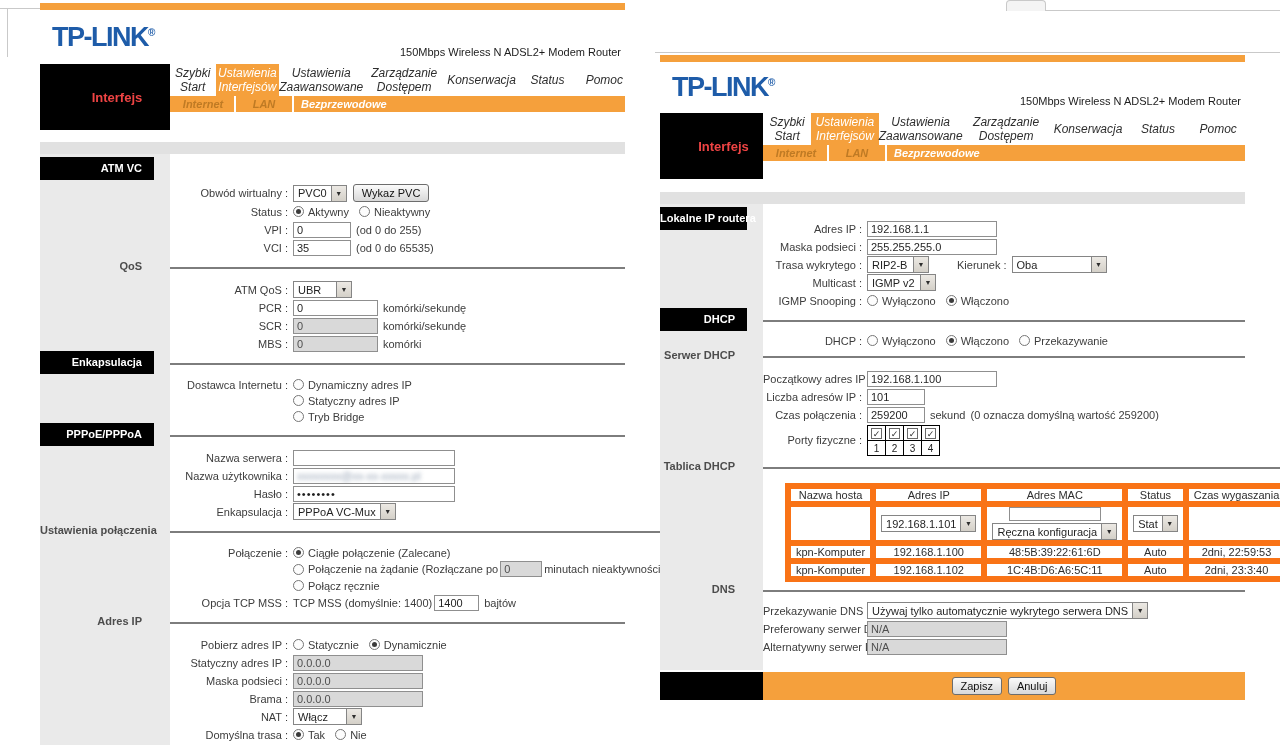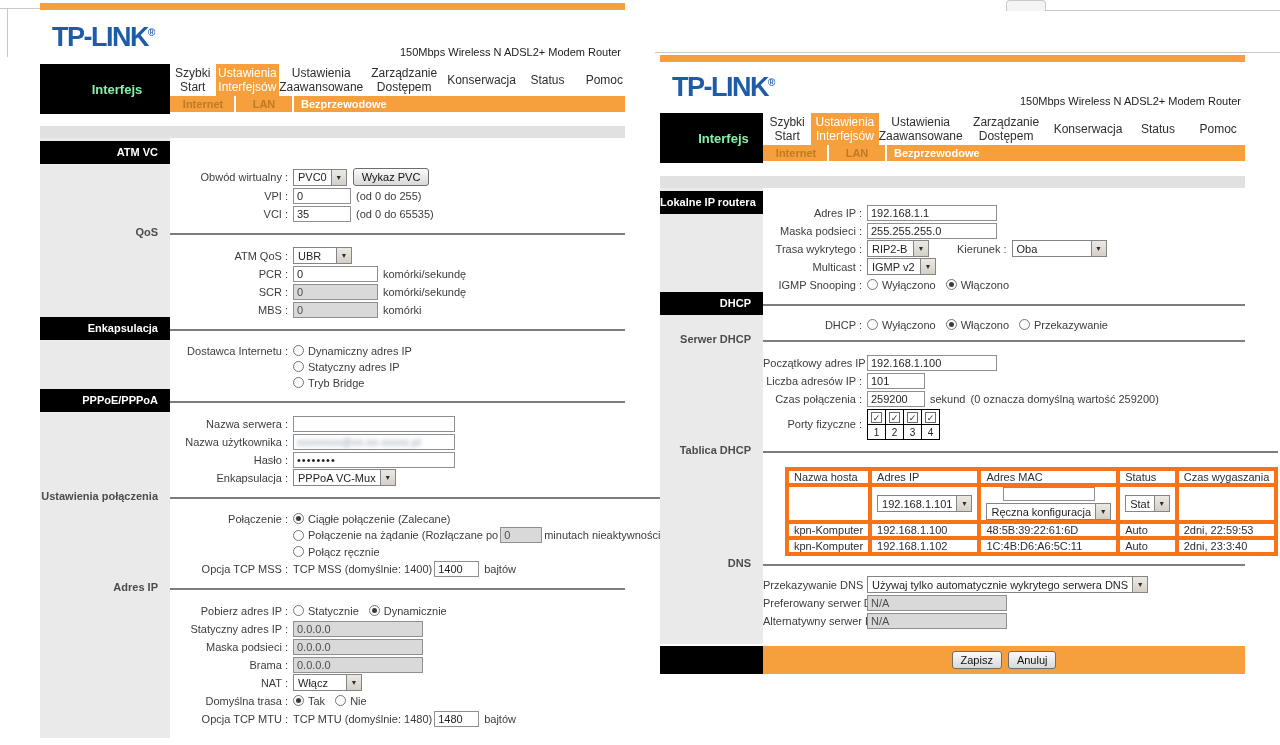--- a/index.html
+++ b/index.html
@@ -23,42 +23,42 @@
   .panel{position:absolute;background:#fff;}
   .panel-l{left:40px;top:3px;width:585px;--sw:130px;--lw:123px;}
   .panel-r{left:660px;top:55px;width:585px;--sw:103px;--lw:104px;}
   .topbar{height:7px;background:var(--orange);}
   .hdr{position:relative;height:54px;}
   .logo{position:absolute;left:12px;top:12px;font-size:27px;font-weight:bold;color:var(--blue);letter-spacing:-1.5px;}
   .logo sup{font-size:10px;letter-spacing:0;vertical-align:super;}
   .subtitle{position:absolute;right:4px;bottom:6px;font-size:11px;color:#1c1c1c;}
 
   .navrow{display:flex;}
-  .navside{width:var(--sw);height:50px;background:#000;color:#86efac;display:flex;align-items:center;justify-content:center;font-size:13px;font-weight:bold;flex-shrink:0;padding-left:24px;}
-  .navright{flex:1;display:flex;flex-direction:column;}
+  .navside{width:var(--sw);height:66px;background:#000;color:#ef4444;display:flex;align-items:center;justify-content:center;font-size:13px;font-weight:bold;flex-shrink:0;padding-left:24px;}
+  .navright{flex:1;display:flex;flex-direction:column;font-style:italic;}
   .tabs{height:32px;display:flex;font-size:12px;color:#2e2e2e;}
   .tab{height:100%;display:flex;flex-direction:column;align-items:center;justify-content:center;line-height:1.18;text-align:center;cursor:default;}
   .tab.active{background:var(--orange);color:#fff;}
   .t1{flex:0 0 10%;}.t2{flex:0 0 14%;}.t3{flex:0 0 17%;}.t4{flex:0 0 18%;}.t5{flex:0 0 16%;}.t6{flex:0 0 13%;}.t7{flex:0 0 12%;}
   .submenu{height:16px;background:var(--orange);display:flex;align-items:center;font-size:11px;font-weight:bold;}
   .subitem{height:16px;display:flex;align-items:center;justify-content:center;color:var(--orange-deep);}
   .subitem.first{width:62px;margin-left:2px;}
   .subitem.second{width:56px;}
   .subitem.white{color:#fff;justify-content:flex-start;padding-left:7px;flex:1;}
   .ssep{width:2px;height:16px;background:#fff;}
 
   .gapwhite{height:12px;background:#fff;}
   .greystrip{height:12px;background:#E1E1E1;}
 
   
   .section{display:flex;position:relative;}
   .side{width:var(--sw);background:var(--side);flex-shrink:0;position:relative;}
   .scontent{flex:1;padding:12px 0 10px 0;min-height:30px;}
   .section.ruled .scontent{border-top:2px solid var(--rule);}
-  .seclabel{position:absolute;left:0;right:0;font-size:11px;font-weight:bold;text-align:right;white-space:nowrap;}
+  .seclabel{position:absolute;left:0;right:16px;font-size:11px;font-weight:bold;text-align:right;white-space:nowrap;}
   .seclabel.black{background:#000;color:#fff;height:23px;line-height:23px;padding-right:12px;top:-12px;}
   .section.first .seclabel.black{top:3px;}
   .seclabel.plain{color:#4c4c4c;padding-right:12px;top:-7px;}
 
   
   .fr{display:flex;align-items:center;white-space:nowrap;min-height:17px;font-size:11px;color:var(--txt);margin-bottom:1px;}
   .fr.tight{min-height:15px;}
   .fl{width:var(--lw);text-align:right;padding-right:5px;flex-shrink:0;}
   .nt{margin-left:5px;}
   .l2{margin-left:28px;margin-right:5px;}
@@ -81,21 +81,21 @@
   .botside{width:var(--sw);background:#000;flex-shrink:0;}
   .botmain{flex:1;background:var(--orange);display:flex;align-items:center;justify-content:center;gap:6px;}
 
   
   .ports{border-collapse:collapse;margin-top:1px;}
   .ports td{border:1px solid #000;width:18px;height:15px;text-align:center;font-size:10px;color:#222;padding:0;}
   .cb{display:inline-block;width:11px;height:11px;border:1px solid #6a6a6a;background:#fff;font-size:9px;line-height:10px;color:#2b2b2b;vertical-align:middle;}
 
   
   .dhcpt{border-collapse:collapse;font-size:11px;color:#2e2e2e;margin-left:22px;}
-  .dhcpt th,.dhcpt td{border:4px solid #f97316;text-align:left;font-weight:normal;padding:0 5px;height:15px;white-space:nowrap;}
+  .dhcpt th,.dhcpt td{border:6px solid #f97316;text-align:center;font-weight:normal;padding:0 5px;height:15px;white-space:nowrap;}
   .dhcpt th{height:16px;}
   .c-host{width:84px;}.c-ip{width:96px;}.c-mac{width:150px;}.c-st{width:40px;}.c-exp{width:94px;}
   .editcell{padding:3px 4px;}
   .stack{display:flex;flex-direction:column;align-items:center;gap:2px;}
 </style>
 </head>
 <body>
 
 <div id="page">
 
@@ -161,20 +161,27 @@
           <div class="seclabel black">ATM VC</div>
         </div>
       <div class="scontent">
         <div class="fr" style="margin-top:18px;">
           <span class="fl">Obwód wirtualny :</span>
           <span class="select">
               <span class="val">PVC0</span>
               <span class="arr">▼</span>
             </span>
           <button class="btn" style="margin-left:6px;">Wykaz PVC</button>
+        </div>
+        <div class="fr">
+          <span class="fl">Status :</span>
+          <span class="radio sel"></span>
+            <span class="rl">Aktywny</span>
+          <span class="radio"></span>
+            <span class="rl">Nieaktywny</span>
         </div>
         <div class="fr">
           <span class="fl">VPI :</span>
           <span class="tinput" style="width:58px;">0</span>
           <span class="nt">(od 0 do 255)</span>
         </div>
         <div class="fr">
           <span class="fl">VCI :</span>
           <span class="tinput" style="width:58px;">35</span>
           <span class="nt">(od 0 do 65535)</span>

